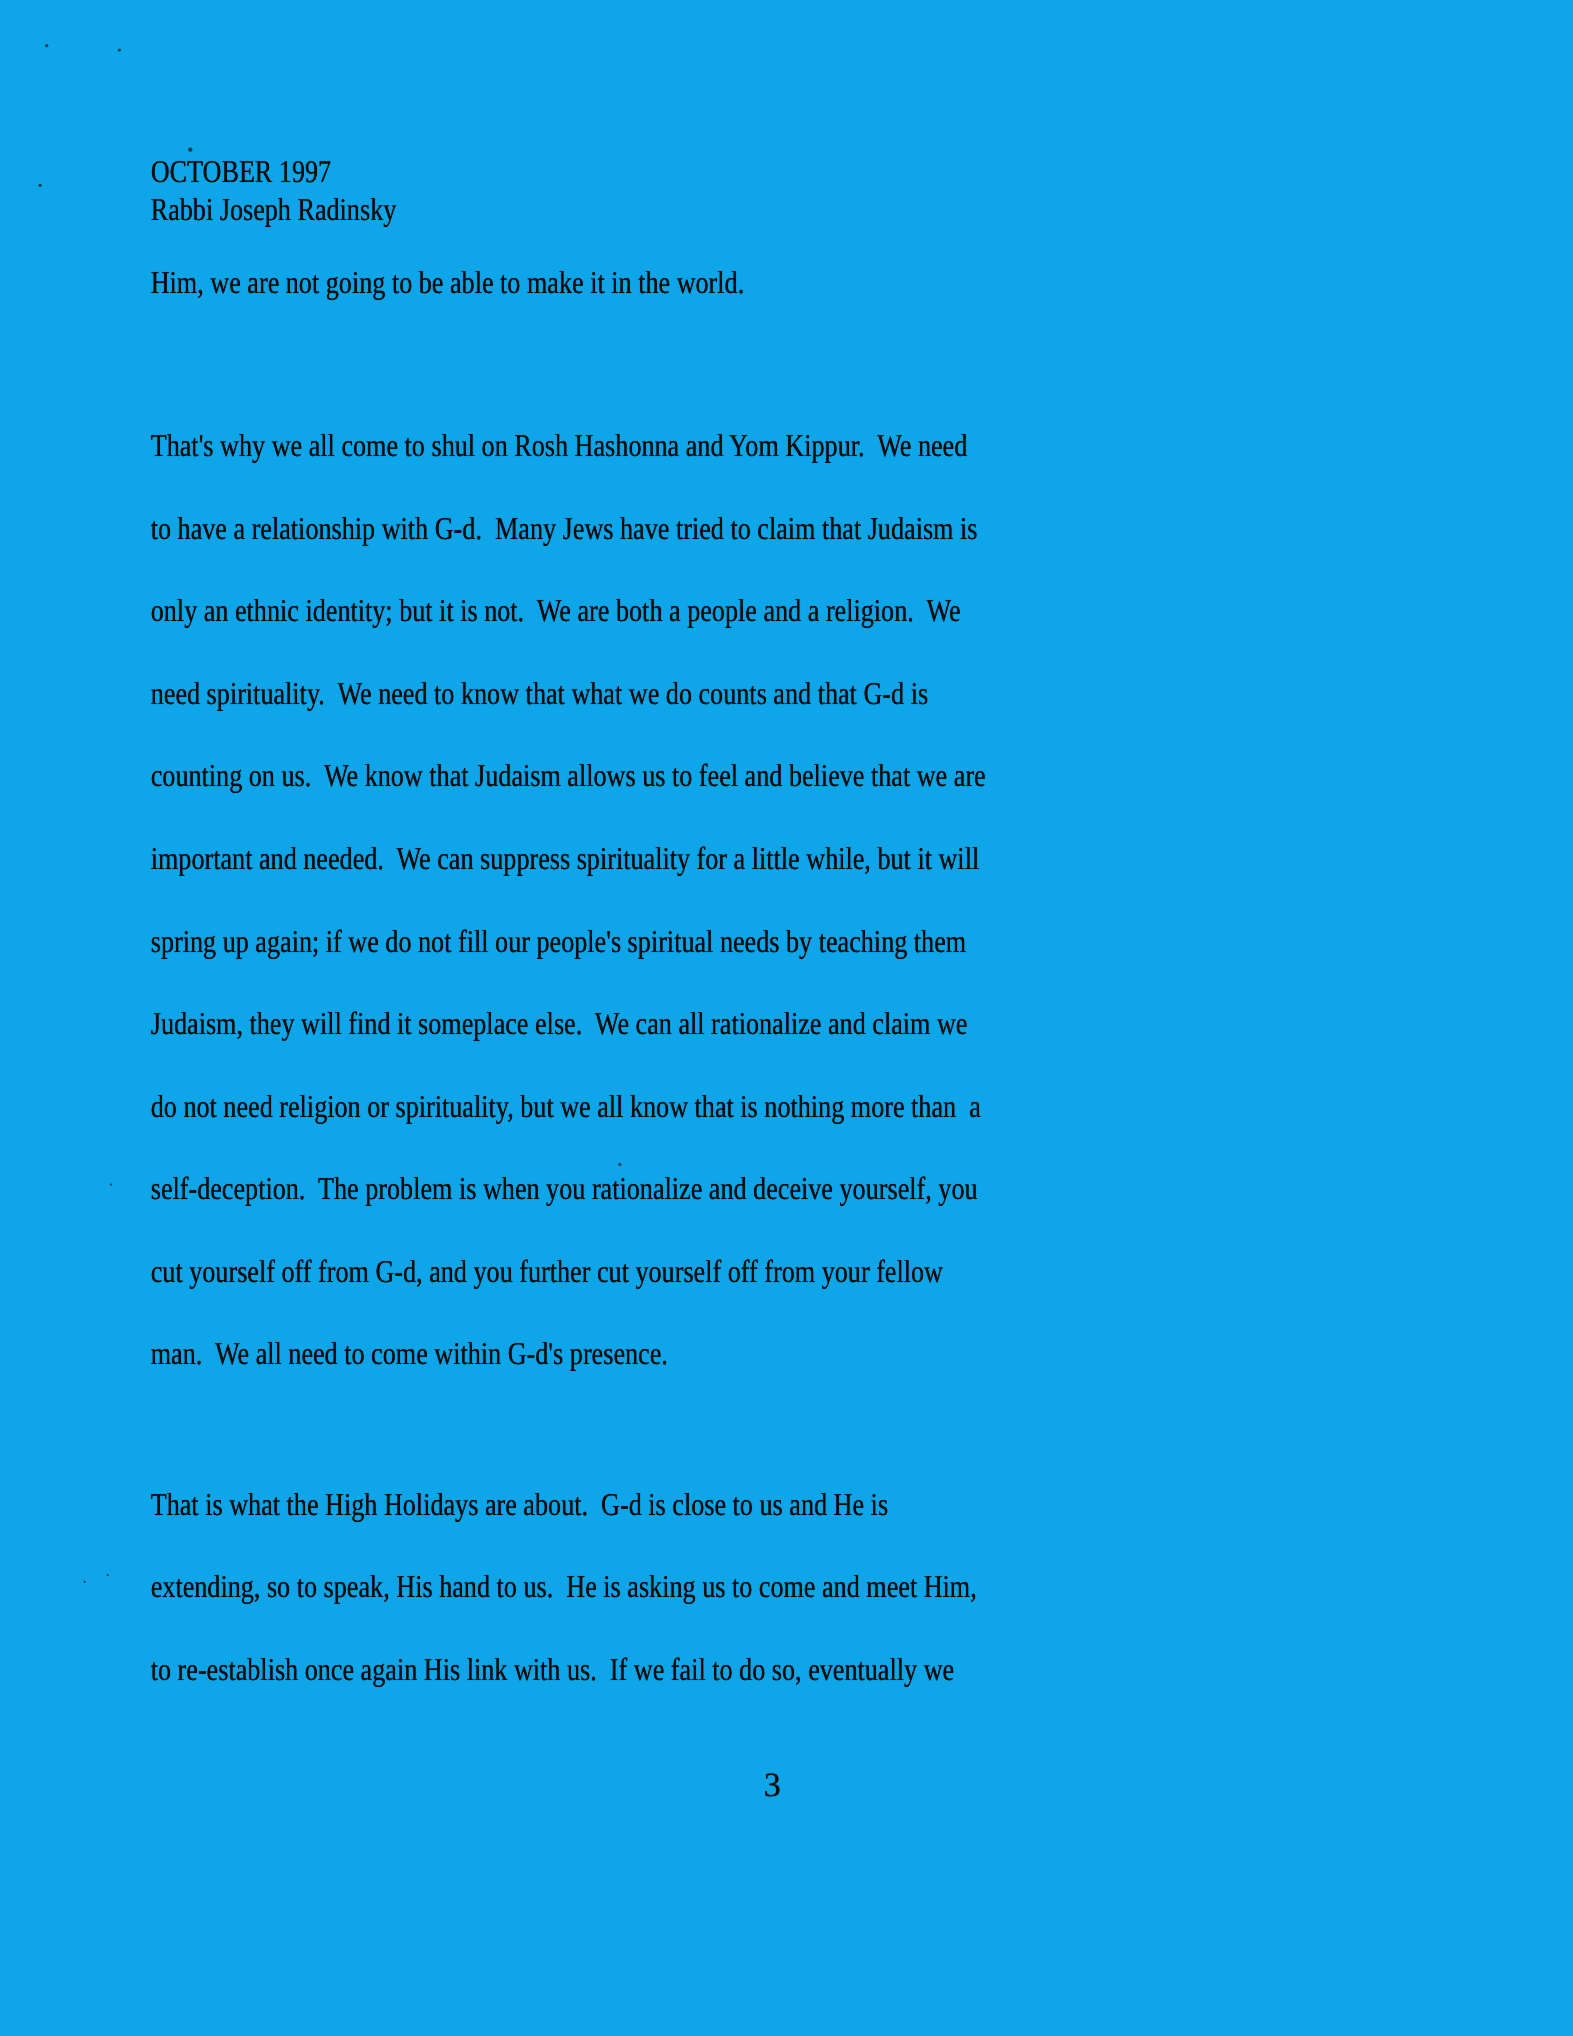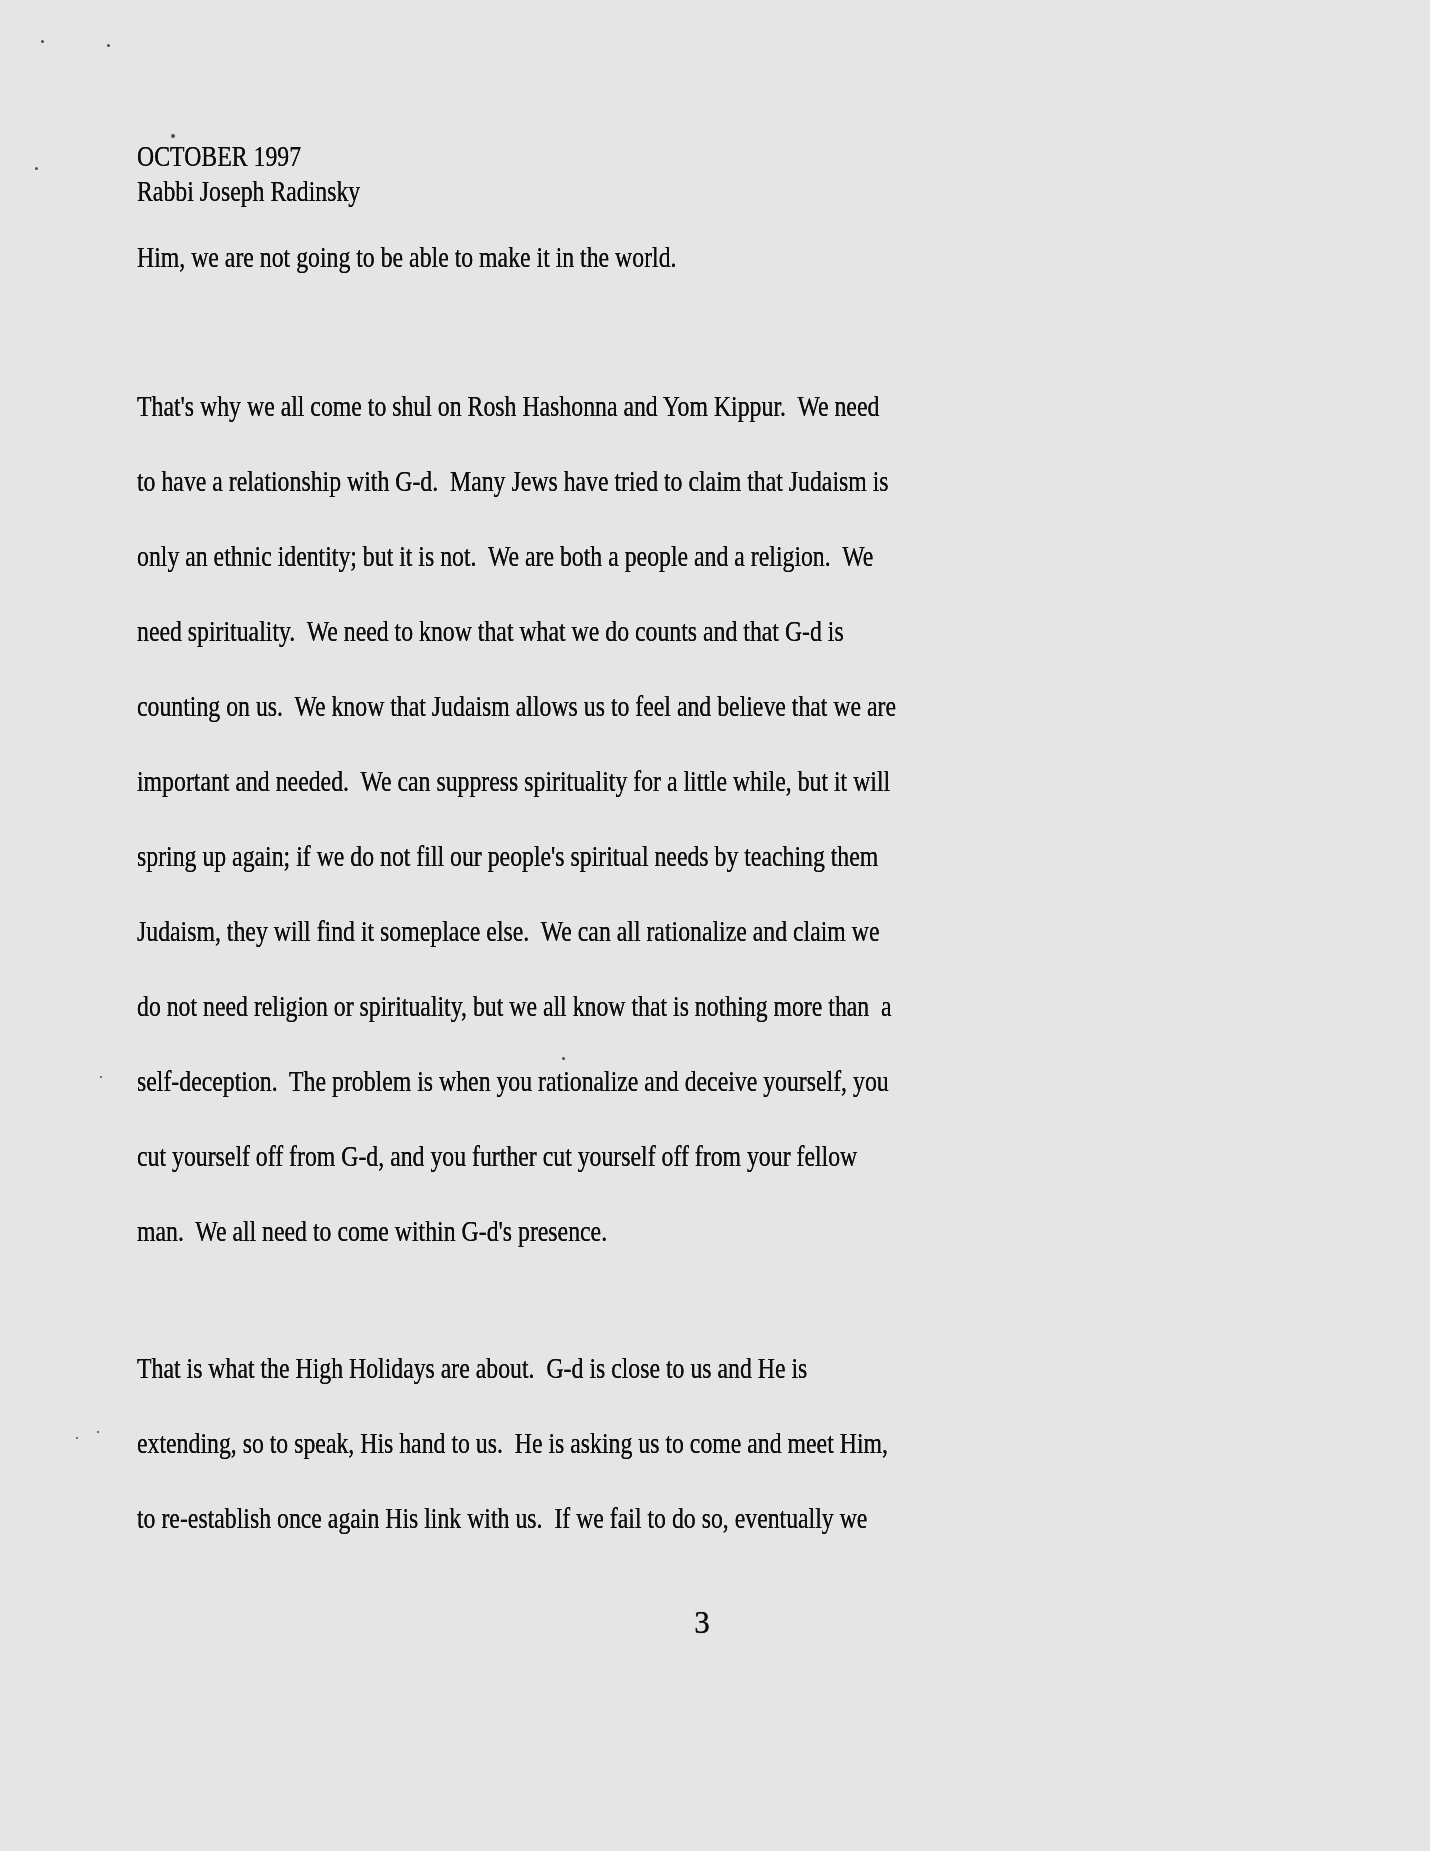--- a/index.html
+++ b/index.html
@@ -9,21 +9,21 @@
     height: 1851px;
     background: #ffffff;
     position: relative;
     overflow: hidden;
     font-family: "Liberation Serif", "DejaVu Serif", serif;
     color: #0d0d0d;
   }
   .page {
     position: absolute;
     inset: 0;
-    background: #e5e5e5;
+    background: #0ea5e9;
   }
   
   .block {
     position: absolute;
     left: 137px;
     transform: scaleX(0.82);
     transform-origin: 0 0;
   }
   .text-line {
     white-space: pre;          

